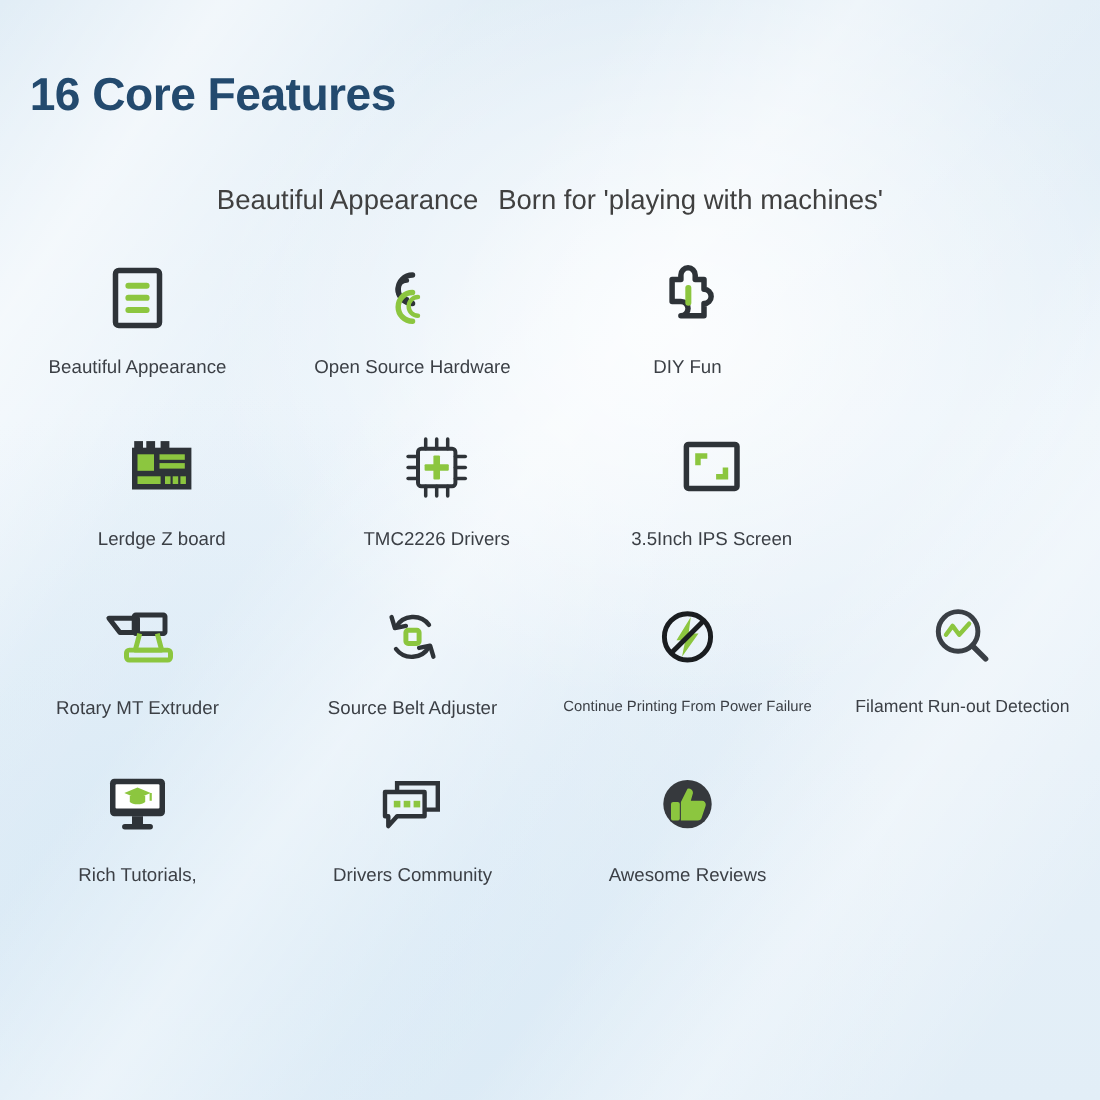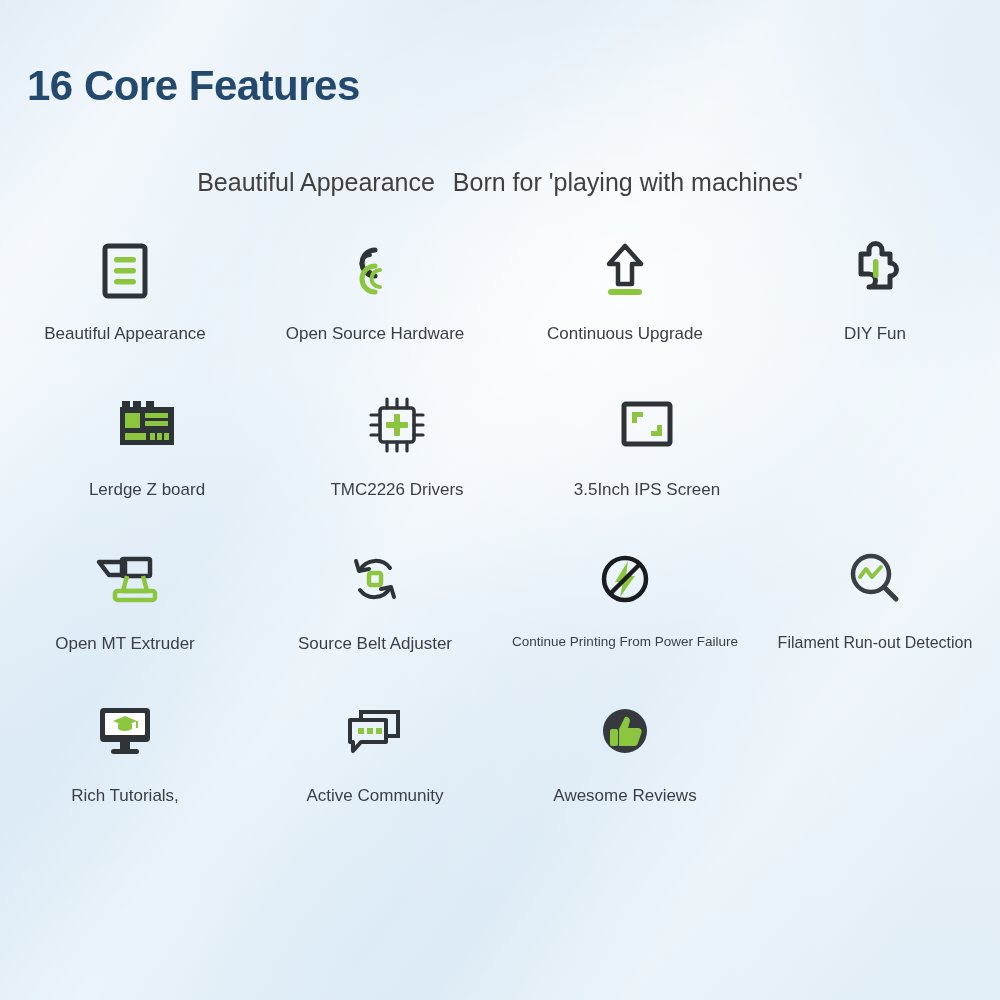--- a/index.html
+++ b/index.html
@@ -96,29 +96,20 @@
           <svg width="62" height="62" viewBox="0 0 62 62">
             <path d="M31 10 A13 13 0 1 0 31 36" fill="none" stroke="#2e3338" stroke-width="5" stroke-linecap="round"></path>
             <path d="M26 15 A8.5 8.5 0 1 0 26 32" fill="none" stroke="#2e3338" stroke-width="4" stroke-linecap="round"></path>
             <path d="M31 52 A13 13 0 1 1 31 26" fill="none" stroke="#8cc63f" stroke-width="5" stroke-linecap="round"></path>
             <path d="M36 47 A8.5 8.5 0 1 1 36 30" fill="none" stroke="#8cc63f" stroke-width="4" stroke-linecap="round"></path>
           </svg>
         </div>
         <div class="label">Open Source Hardware</div>
       </div>
 
-      <div class="cell">
-        <div class="icon-box">
-          <svg width="56" height="62" viewBox="0 0 56 62">
-            <path d="M28 6 L44 24 L35 24 L35 44 L21 44 L21 24 L12 24 Z" fill="none" stroke="#2e3338" stroke-width="4.5" stroke-linejoin="round"></path>
-            <rect x="11" y="49" width="34" height="6" rx="3" fill="#8cc63f"></rect>
-          </svg>
-        </div>
-        <div class="label">Continuous Upgrade</div>
-      </div>
 
       <div class="cell">
         <div class="icon-box">
           <svg width="60" height="60" viewBox="0 0 60 60">
             <path d="M24 9 a6.5 6.5 0 0 1 13 0 v4 h8 v9 a6.5 6.5 0 0 1 0 13 v11 h-21 a6.5 6.5 0 0 0 0-13 h-8 v-20 h8 z" fill="none" stroke="#2e3338" stroke-width="5" stroke-linejoin="round"></path>
             <rect x="28" y="18" width="5.5" height="19" rx="2.7" fill="#8cc63f"></rect>
           </svg>
         </div>
         <div class="label">DIY Fun</div>
       </div>
@@ -187,21 +178,21 @@
 
       <div class="cell">
         <div class="icon-box">
           <svg width="72" height="56" viewBox="0 0 72 56">
             <path d="M10 11 L36 11 L36 24 L20 24 Z" fill="none" stroke="#2e3338" stroke-width="4.5" stroke-linejoin="round"></path>
             <rect x="33" y="8" width="28" height="17" rx="1.5" fill="none" stroke="#2e3338" stroke-width="4.5"></rect>
             <path d="M38 25 L34 40 L58 40 L54 25" fill="none" stroke="#8cc63f" stroke-width="4.5" stroke-linejoin="round"></path>
             <rect x="26" y="40" width="40" height="9" rx="2.5" fill="none" stroke="#8cc63f" stroke-width="4.5"></rect>
           </svg>
         </div>
-        <div class="label">Open MT Extruder</div>
+        <div class="label">Rotary MT Extruder</div>
       </div>
 
       <div class="cell">
         <div class="icon-box">
           <svg width="58" height="58" viewBox="0 0 58 58">
             <path d="M14 20 A18 18 0 0 1 44 18" fill="none" stroke="#2e3338" stroke-width="4" stroke-linecap="round"></path>
             <path d="M10 11 L13 21 L23 19" fill="none" stroke="#2e3338" stroke-width="4" stroke-linecap="round" stroke-linejoin="round"></path>
             <path d="M44 38 A18 18 0 0 1 14 40" fill="none" stroke="#2e3338" stroke-width="4" stroke-linecap="round"></path>
             <path d="M48 47 L45 37 L35 39" fill="none" stroke="#2e3338" stroke-width="4" stroke-linecap="round" stroke-linejoin="round"></path>
             <rect x="23" y="23" width="12" height="12" rx="2" fill="none" stroke="#8cc63f" stroke-width="4.5"></rect>
@@ -254,21 +245,21 @@
       <div class="cell">
         <div class="icon-box">
           <svg width="62" height="54" viewBox="0 0 62 54">
             <path d="M17 8 L54 8 L54 32 L17 32 Z" fill="none" stroke="#2e3338" stroke-width="4"></path>
             <path d="M6 16 L42 16 L42 38 L17 38 L9 47 L9 38 L6 38 Z" fill="#eaf3fa" stroke="#2e3338" stroke-width="4" stroke-linejoin="round"></path>
             <rect x="14" y="24" width="6" height="6" fill="#8cc63f"></rect>
             <rect x="23" y="24" width="6" height="6" fill="#8cc63f"></rect>
             <rect x="32" y="24" width="6" height="6" fill="#8cc63f"></rect>
           </svg>
         </div>
-        <div class="label">Active Community</div>
+        <div class="label">Drivers Community</div>
       </div>
 
       <div class="cell">
         <div class="icon-box">
           <svg width="56" height="56" viewBox="0 0 56 56">
             <circle cx="28" cy="28" r="22" fill="#36393d"></circle>
             <path d="M22 26 L28 14 a4 4 0 0 1 5 4 L31 25 L41 25 a3.5 3.5 0 0 1 3.5 4.5 L41 40 a4 4 0 0 1 -4 3 L22 43 Z" fill="#8cc63f"></path>
             <rect x="13" y="26" width="8" height="17" rx="2" fill="#8cc63f"></rect>
           </svg>
         </div>

